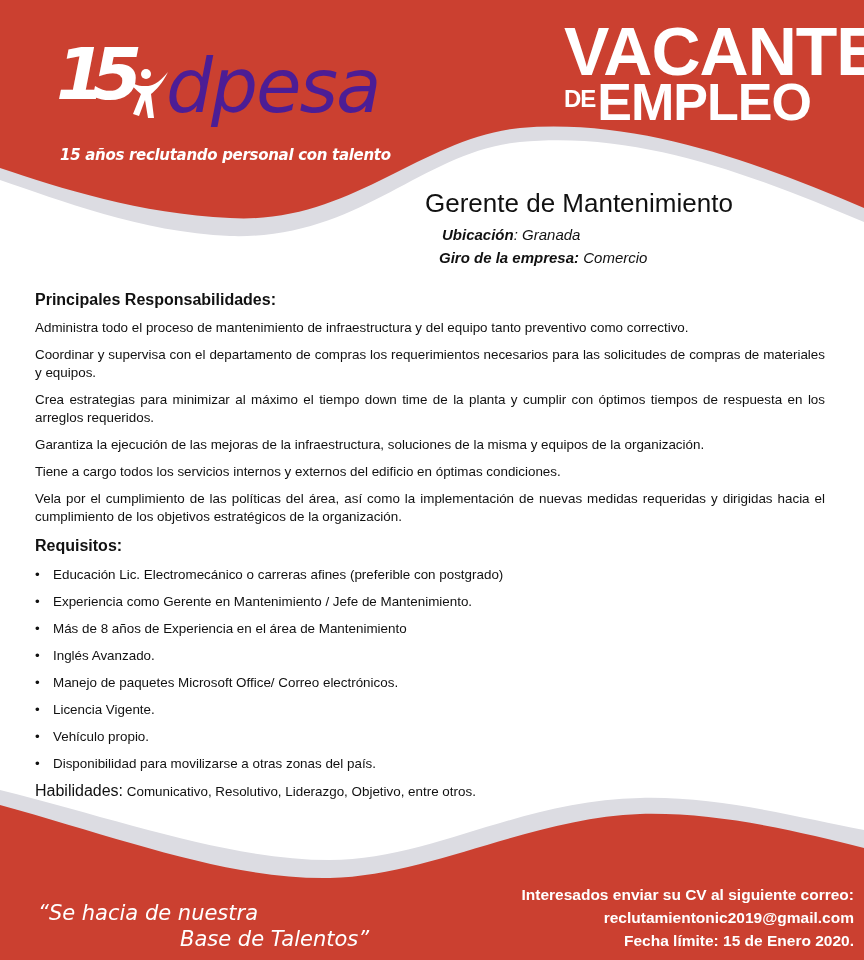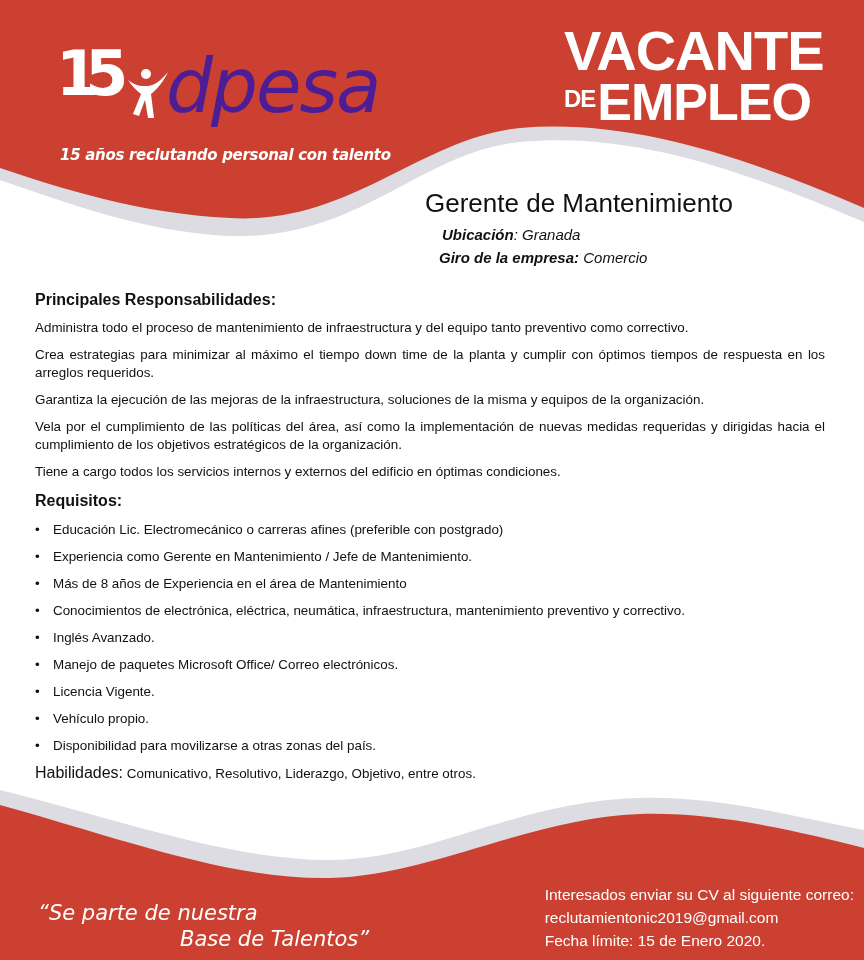--- a/index.html
+++ b/index.html
@@ -3,28 +3,28 @@
   <meta charset="utf-8">
   <style>
     * { margin: 0; padding: 0; box-sizing: border-box; }
     html, body { width: 864px; height: 960px; overflow: hidden; background: #ffffff; }
     body { position: relative; font-family: "Liberation Sans", sans-serif; color: #111; }
 
     .bg-svg { position: absolute; left: 0; top: 0; width: 864px; height: 960px; z-index: 0; }
 
     
     .logo { position: absolute; left: 56px; top: 26px; width: 300px; height: 140px; z-index: 2; color: #fff; }
-    .logo-num { position: absolute; left: 0; top: 0; font-family: "DejaVu Sans", sans-serif; font-weight: bold; font-size: 62px; line-height: 96px; letter-spacing: -14px; color: #fff; }
+    .logo-num { position: absolute; left: 0; top: 0; font-family: "DejaVu Sans", sans-serif; font-style: italic; font-weight: bold; font-size: 72px; line-height: 96px; letter-spacing: -14px; color: #fff; }
     .logo-word { position: absolute; left: 110px; top: 20px; font-family: "DejaVu Sans", sans-serif; font-style: italic; font-size: 74px; line-height: 80px; letter-spacing: -2px; color: #4c1d95; }
     .logo-figure { position: absolute; left: 68px; top: 40px; width: 46px; height: 56px; }
     .logo-tagline { position: absolute; left: 4px; top: 120px; font-family: "DejaVu Sans", sans-serif; font-style: italic; font-weight: bold; font-size: 15px; white-space: nowrap; color: #fff; letter-spacing: -0.3px; }
 
     
     .vacante { position: absolute; left: 564px; top: 26px; width: 270px; z-index: 2; color: #fff; font-family: "Liberation Sans", sans-serif; font-weight: bold; }
-    .vacante-line1 { font-size: 56px; line-height: 50px; letter-spacing: -1px; }
+    .vacante-line1 { font-size: 68px; line-height: 50px; letter-spacing: -1px; }
     .vacante-line2 { display: flex; align-items: center; margin-top: 2px; }
     .vacante-de { font-size: 24px; line-height: 26px; margin-right: 2px; margin-bottom: 6px; letter-spacing: -1px; }
     .vacante-empleo { font-size: 52px; line-height: 48px; letter-spacing: -1px; }
 
     
     .job-title { position: absolute; left: 425px; top: 188px; font-family: "Liberation Sans", sans-serif; font-size: 26px; color: #111; z-index: 2; white-space: nowrap; text-align: center; }
     .meta-line { position: absolute; font-size: 15px; z-index: 2; white-space: nowrap; font-style: italic; }
     .meta-line b { font-weight: bold; }
     .meta-loc { left: 442px; top: 226px; }
     .meta-giro { left: 439px; top: 249px; }
@@ -36,21 +36,21 @@
     .req-heading { margin-top: 10px; margin-bottom: 10px; }
     .req-list { list-style: none; }
     .req-item { position: relative; padding-left: 18px; height: 27px; line-height: 18px; }
     .req-item::before { content: "•"; position: absolute; left: 0; top: 0; }
     .skills { margin-top: 0px; }
     .skills-label { font-weight: normal; font-size: 16px; }
 
     
     .slogan { position: absolute; left: 38px; top: 900px; z-index: 2; color: #fff; font-family: "DejaVu Sans", sans-serif; font-style: italic; font-size: 21px; line-height: 26px; }
     .slogan-2 { padding-left: 142px; }
-    .contact { position: absolute; right: 10px; top: 883px; z-index: 2; color: #fff; font-weight: normal; font-size: 15.5px; line-height: 23px; }
+    .contact { position: absolute; right: 10px; top: 883px; z-index: 2; color: #fff; font-weight: bold; font-size: 15.5px; line-height: 23px; text-align: right; }
   </style>
 </head>
 <body>
 
 <svg class="bg-svg" viewBox="0 0 864 960" xmlns="http://www.w3.org/2000/svg">
 
   <path d="M0,0 L864,0 L864,222 C760,178 640,130 520,142 C420,152 360,240 230,236 C140,232 60,200 0,180 Z" fill="#dcdce2"></path>
 
   <path d="M0,0 L864,0 L864,208 C760,164 640,118 520,128 C420,138 350,225 230,218 C140,214 60,188 0,168 Z" fill="#cb4030"></path>
 
@@ -81,44 +81,44 @@
 <div class="meta-line meta-loc">
   <b>Ubicación</b><span>: </span><span>Granada</span>
 </div>
 <div class="meta-line meta-giro">
   <b>Giro de la empresa:</b> <span>Comercio</span>
 </div>
 
 <div class="content">
   <div class="section-heading">Principales Responsabilidades:</div>
   <p class="para">Administra todo el proceso de mantenimiento de infraestructura y del equipo tanto preventivo como correctivo.</p>
+  <p class="para">Coordinar y supervisa con el departamento de compras los requerimientos necesarios para las solicitudes de compras de materiales y equipos.</p>
   <p class="para">Crea estrategias para minimizar al máximo el tiempo down time de la planta y cumplir con óptimos tiempos de respuesta en los arreglos requeridos.</p>
   <p class="para">Garantiza la ejecución de las mejoras de la infraestructura, soluciones de la misma y equipos de la organización.</p>
+  <p class="para">Tiene a cargo todos los servicios internos y externos del edificio en óptimas condiciones.</p>
   <p class="para">Vela por el cumplimiento de las políticas del área, así como la implementación de nuevas medidas requeridas y dirigidas hacia el cumplimiento de los objetivos estratégicos de la organización.</p>
-  <p class="para">Tiene a cargo todos los servicios internos y externos del edificio en óptimas condiciones.</p>
 
   <div class="section-heading req-heading">Requisitos:</div>
   <ul class="req-list">
     <li class="req-item">Educación Lic. Electromecánico o carreras afines (preferible con postgrado)</li>
     <li class="req-item">Experiencia como  Gerente en Mantenimiento  / Jefe de Mantenimiento.</li>
     <li class="req-item"> Más de 8 años de Experiencia en el área de Mantenimiento</li>
-    <li class="req-item">Conocimientos de electrónica, eléctrica, neumática, infraestructura, mantenimiento preventivo y correctivo.</li>
     <li class="req-item">Inglés Avanzado.</li>
     <li class="req-item">Manejo de paquetes Microsoft Office/ Correo electrónicos.</li>
     <li class="req-item">Licencia Vigente.</li>
     <li class="req-item">Vehículo propio.</li>
     <li class="req-item">Disponibilidad para movilizarse a otras zonas del país.</li>
   </ul>
 
   <div class="skills">
     <span class="skills-label">Habilidades:</span><span> Comunicativo, Resolutivo, Liderazgo, Objetivo, entre otros.</span>
   </div>
 </div>
 
 <div class="slogan">
-  <div>“Se parte de nuestra</div>
+  <div>“Se hacia de nuestra</div>
   <div class="slogan-2">Base de Talentos”</div>
 </div>
 <div class="contact">
   <div>Interesados enviar su CV al siguiente correo:</div>
   <div>reclutamientonic2019@gmail.com</div>
   <div>Fecha límite: 15 de Enero 2020.</div>
 </div>
 
 </body></html>

